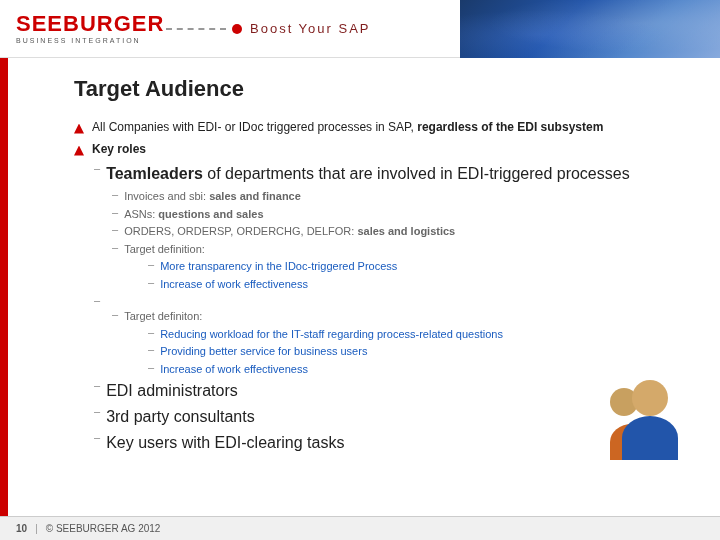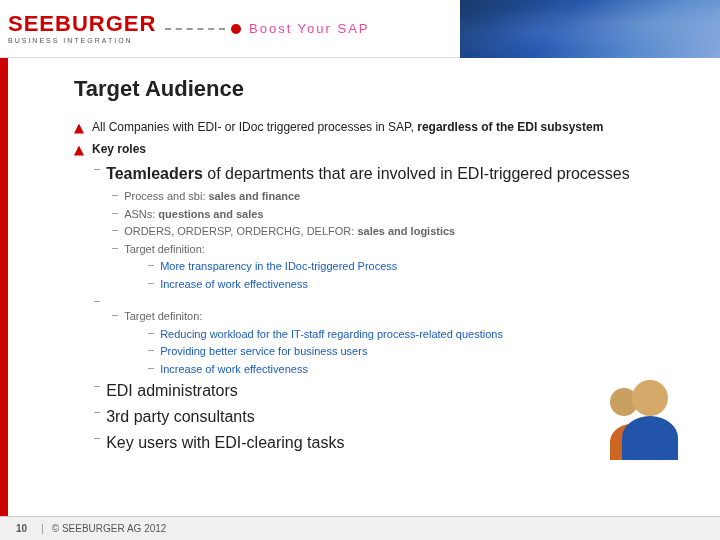--- a/index.html
+++ b/index.html
@@ -14,23 +14,22 @@
       position: relative;
     }
 
     
     .header {
       display: flex;
       align-items: center;
       height: 58px;
       background: #fff;
       border-bottom: 1px solid #ddd;
-      padding: 0 8px;
+      padding: 0 16px;
       position: relative;
-      gap: 7px;
     }
     .logo-area {
       display: flex;
       flex-direction: column;
       align-items: flex-start;
       width: 140px;
     }
     .logo-text {
       font-size: 22px;
       font-weight: 900;
@@ -58,21 +57,21 @@
     .arrow-circle {
       width: 10px;
       height: 10px;
       border-radius: 50%;
       background: #c00;
       display: inline-block;
     }
     .header-title {
       margin-left: 8px;
       font-size: 13px;
-      color: #ec4899;
+      color: #7f1d1d;
       letter-spacing: 2px;
       font-weight: normal;
     }
     .header-image {
       position: absolute;
       right: 0;
       top: 0;
       width: 260px;
       height: 58px;
       background: linear-gradient(135deg, #1a3a6b 0%, #2255aa 40%, #5588cc 70%, #88aadd 100%);
@@ -224,21 +223,20 @@
       background: #f0f0f0;
       border-top: 1px solid #ccc;
       display: flex;
       align-items: center;
       padding: 0 16px;
       font-size: 10px;
       color: #555;
     }
     .page-num {
       font-weight: bold;
-      margin-right: 6px;
     }
     .footer-sep {
       margin: 0 8px;
       color: #999;
     }
   </style>
 </head>
 <body>
 
 <div class="header">
@@ -281,21 +279,21 @@
       <span class="dash">–</span>
       <span class="sub-text">
         <span class="bold">Teamleaders</span><span> of departments that are involved in EDI-triggered processes</span>
       </span>
     </div>
 
     <div class="sub-sub-list">
       <div class="sub-sub-item">
         <span class="dash">–</span>
         <span class="sub-sub-text">
-          <span>Process and sbi: </span><span class="bold">sales and finance</span>
+          <span>Invoices and sbi: </span><span class="bold">sales and finance</span>
         </span>
       </div>
       <div class="sub-sub-item">
         <span class="dash">–</span>
         <span class="sub-sub-text">
           <span>ASNs: </span><span class="bold">questions and sales</span>
         </span>
       </div>
       <div class="sub-sub-item">
         <span class="dash">–</span>

